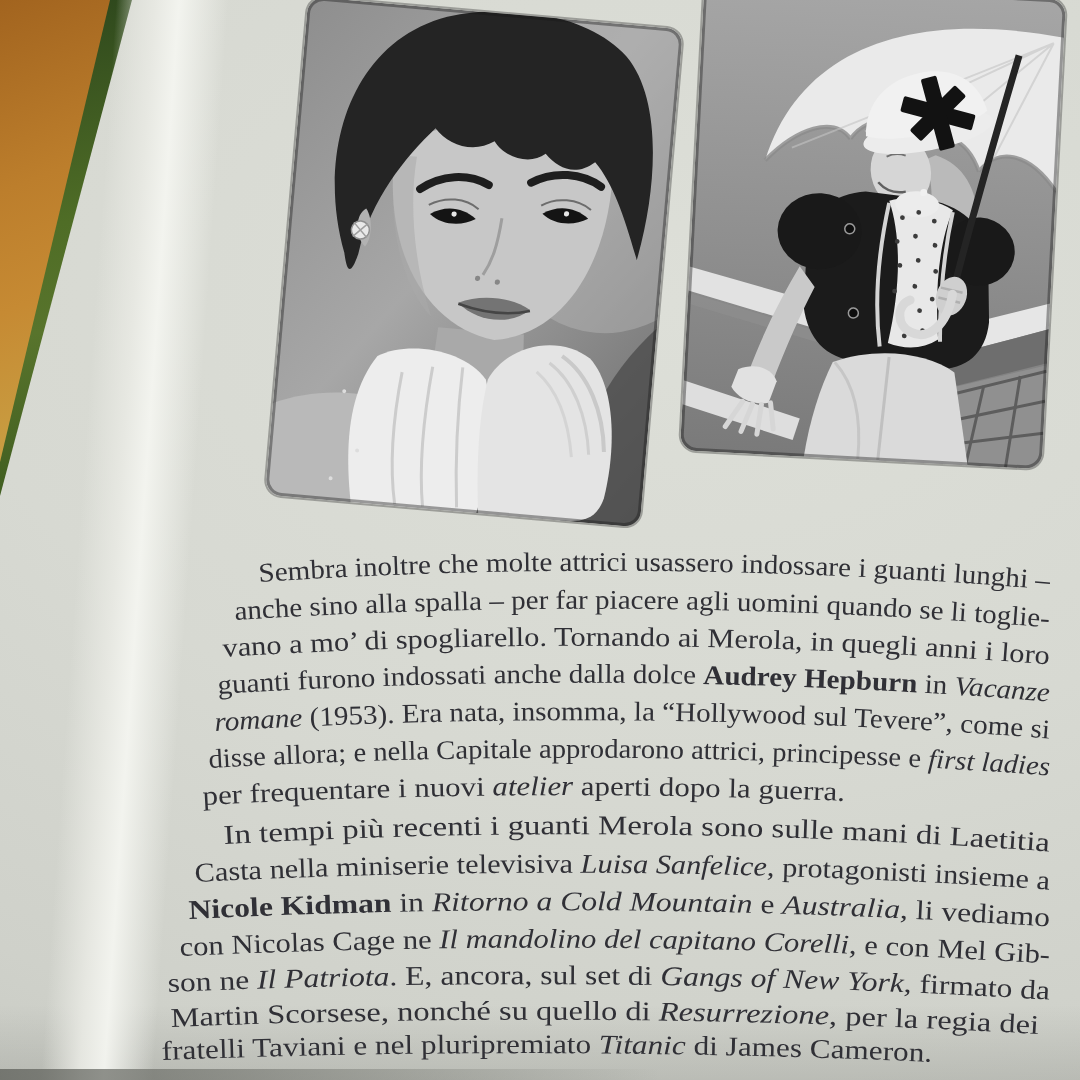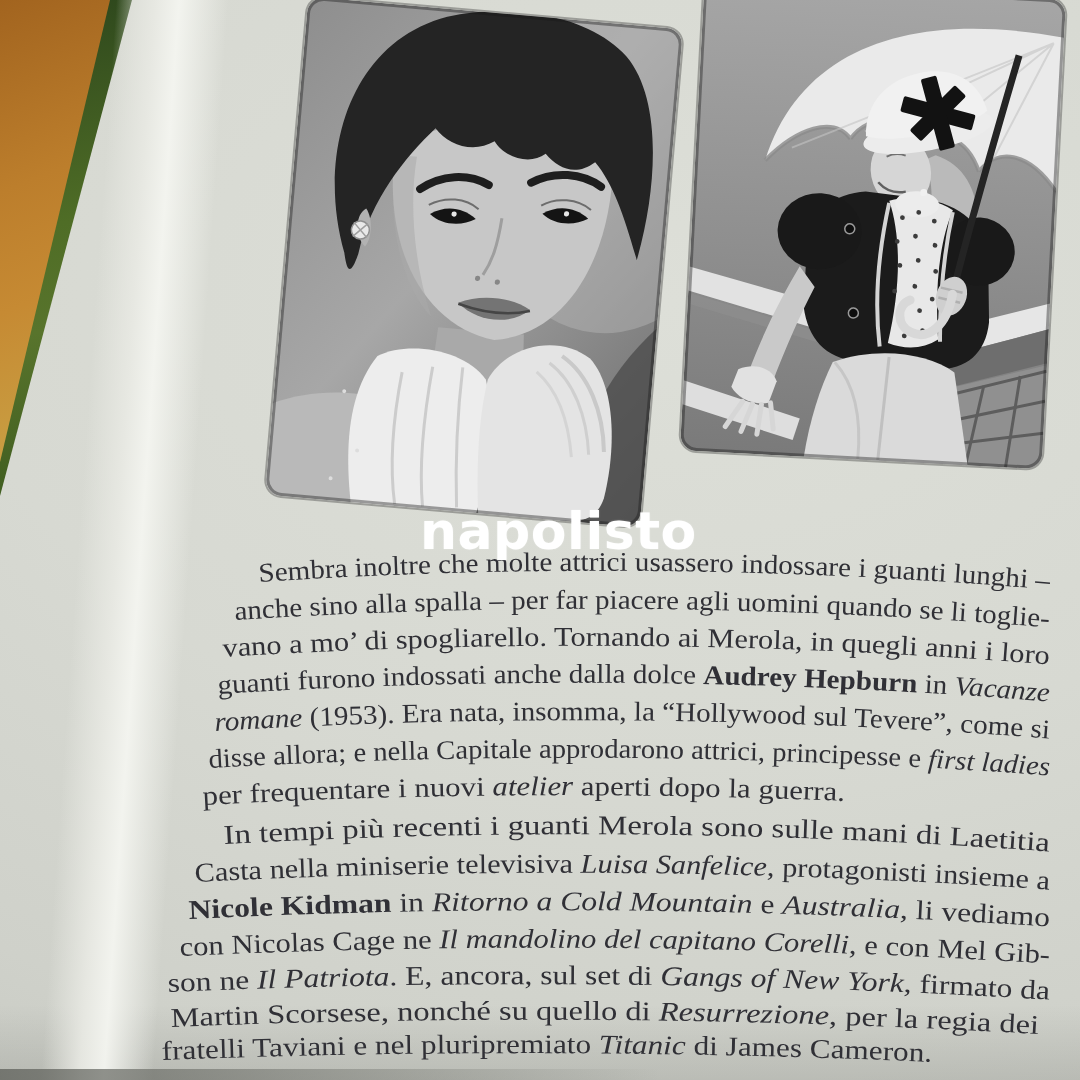--- a/index.html
+++ b/index.html
@@ -230,16 +230,15 @@
       <text class="bl"><textPath href="#tlp6" xlink:href="#tlp6" textLength="642" lengthAdjust="spacingAndGlyphs"><tspan>per frequentare i nuovi </tspan><tspan font-style="italic">atelier</tspan><tspan> aperti dopo la guerra.</tspan></textPath></text>
       <text class="bl"><textPath href="#tlp7" xlink:href="#tlp7" textLength="826" lengthAdjust="spacingAndGlyphs"><tspan>In tempi più recenti i guanti Merola sono sulle mani di Laetitia</tspan></textPath></text>
       <text class="bl"><textPath href="#tlp8" xlink:href="#tlp8" textLength="855" lengthAdjust="spacingAndGlyphs"><tspan>Casta nella miniserie televisiva </tspan><tspan font-style="italic">Luisa Sanfelice</tspan><tspan>, protagonisti insieme a</tspan></textPath></text>
       <text class="bl"><textPath href="#tlp9" xlink:href="#tlp9" textLength="861" lengthAdjust="spacingAndGlyphs"><tspan font-weight="bold">Nicole Kidman</tspan><tspan> in </tspan><tspan font-style="italic">Ritorno a Cold Mountain</tspan><tspan> e </tspan><tspan font-style="italic">Australia</tspan><tspan>, li vediamo</tspan></textPath></text>
       <text class="bl"><textPath href="#tlp10" xlink:href="#tlp10" textLength="870" lengthAdjust="spacingAndGlyphs"><tspan>con Nicolas Cage ne </tspan><tspan font-style="italic">Il mandolino del capitano Corelli</tspan><tspan>, e con Mel Gib-</tspan></textPath></text>
       <text class="bl"><textPath href="#tlp11" xlink:href="#tlp11" textLength="882" lengthAdjust="spacingAndGlyphs"><tspan>son ne </tspan><tspan font-style="italic">Il Patriota</tspan><tspan>. E, ancora, sul set di </tspan><tspan font-style="italic">Gangs of New York</tspan><tspan>, firmato da</tspan></textPath></text>
       <text class="bl"><textPath href="#tlp12" xlink:href="#tlp12" textLength="868" lengthAdjust="spacingAndGlyphs"><tspan>Martin Scorsese, nonché su quello di </tspan><tspan font-style="italic">Resurrezione</tspan><tspan>, per la regia dei</tspan></textPath></text>
       <text class="bl"><textPath href="#tlp13" xlink:href="#tlp13" textLength="770" lengthAdjust="spacingAndGlyphs"><tspan>fratelli Taviani e nel pluripremiato </tspan><tspan font-style="italic">Titanic</tspan><tspan> di James Cameron.</tspan></textPath></text>
     </svg>
 
-  <div class="watermark">napolisto</div>
 
   <div class="bottom-shade"></div>
 </div>
 
 </body></html>

